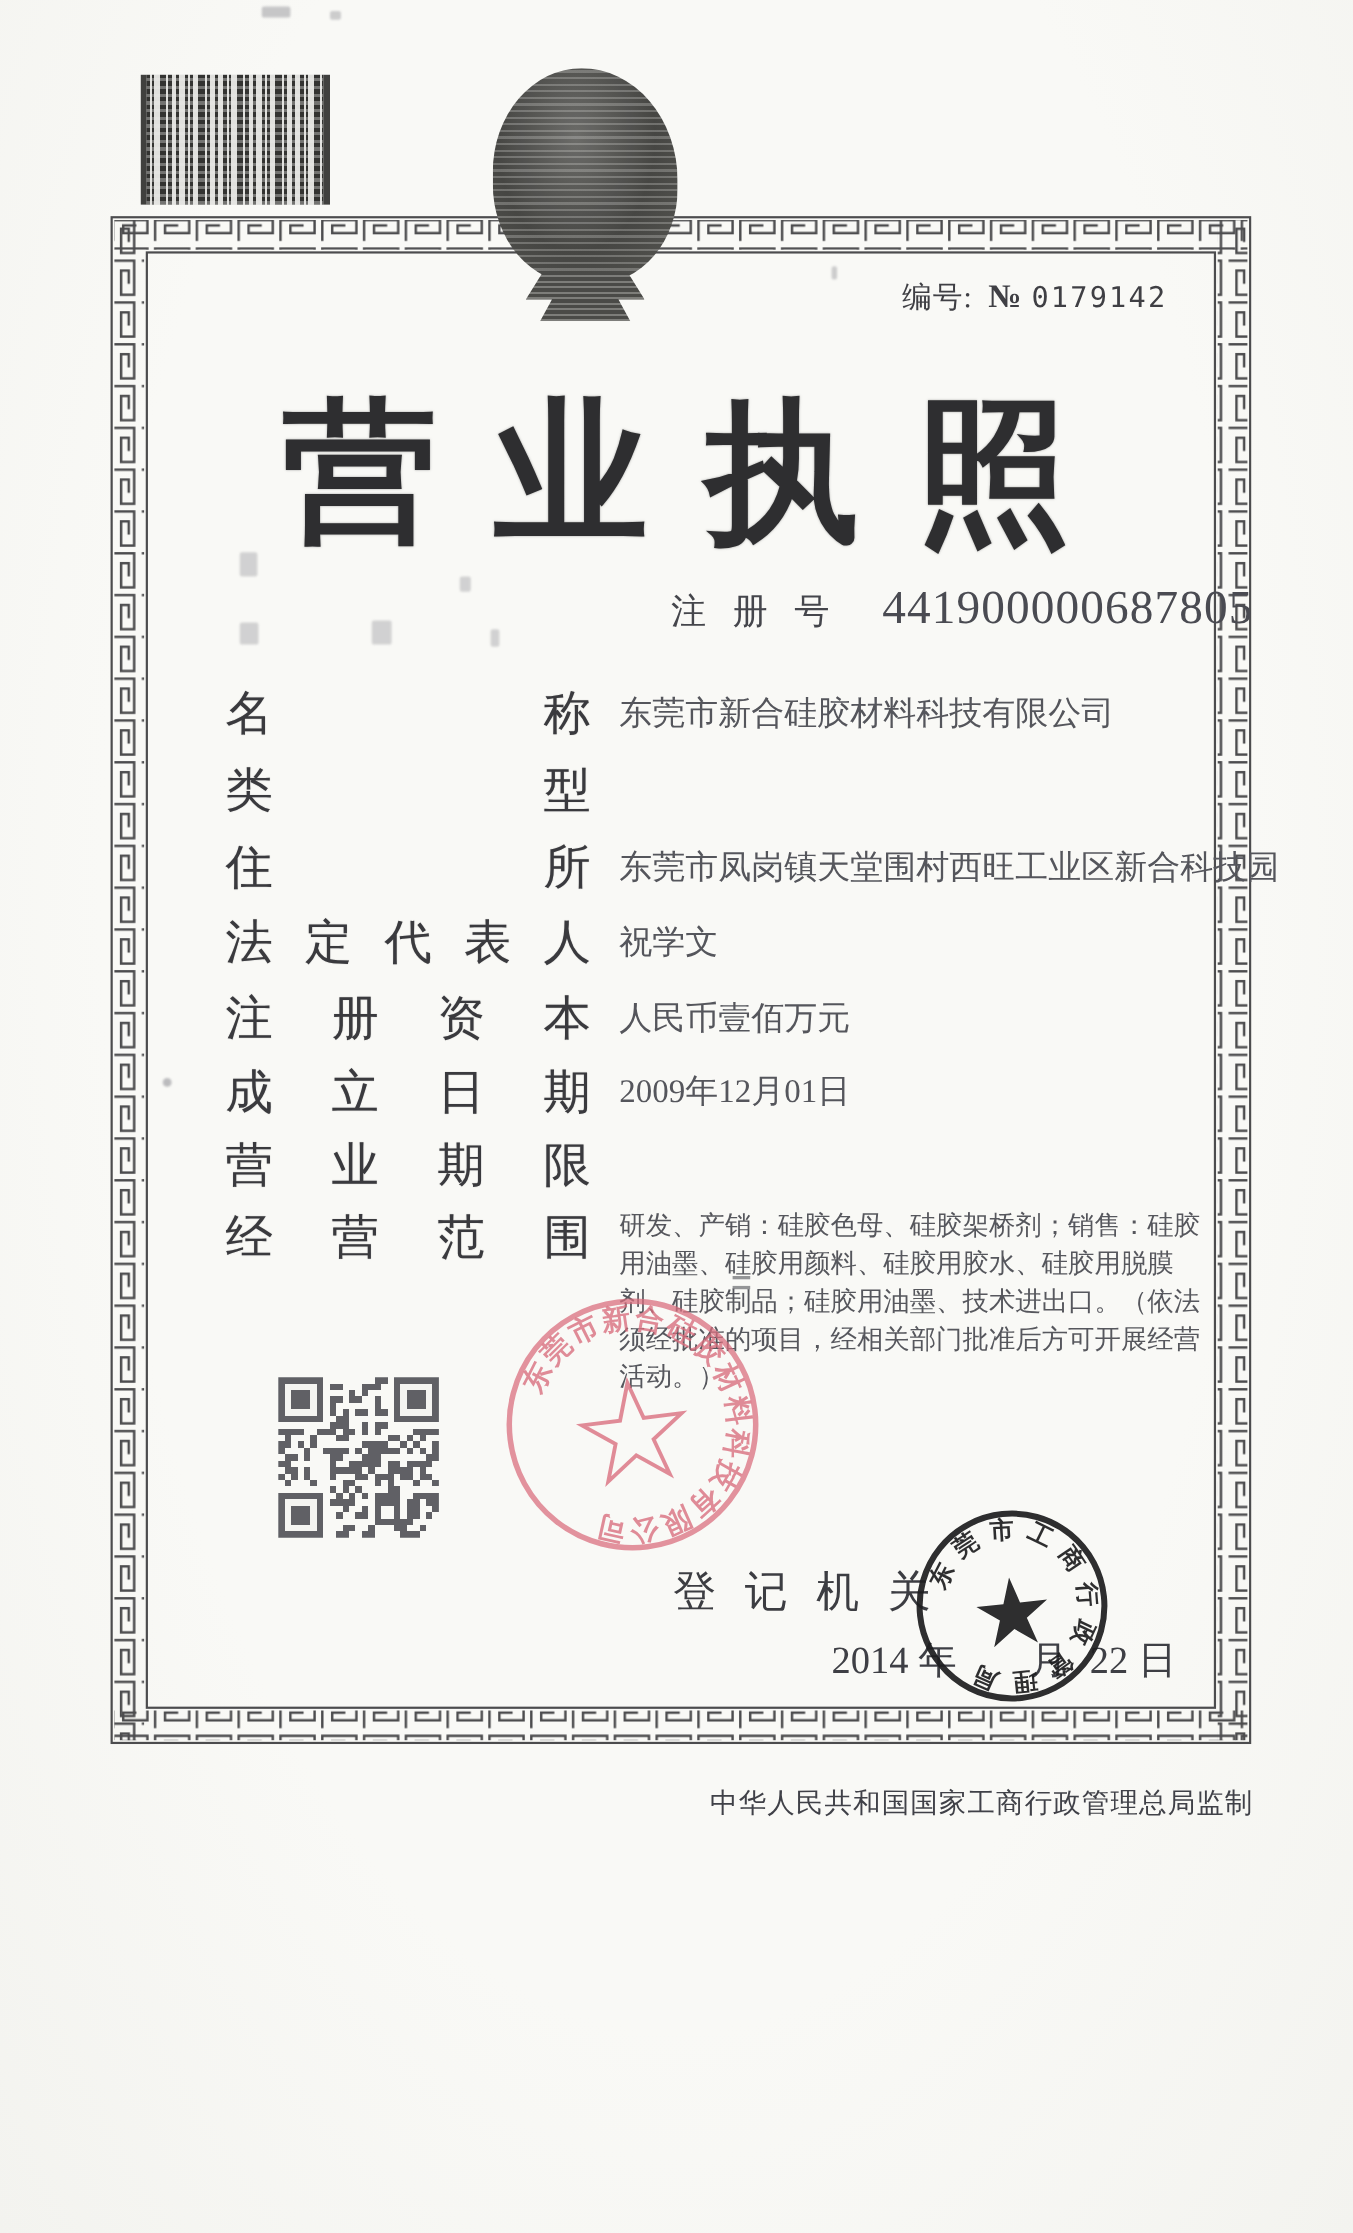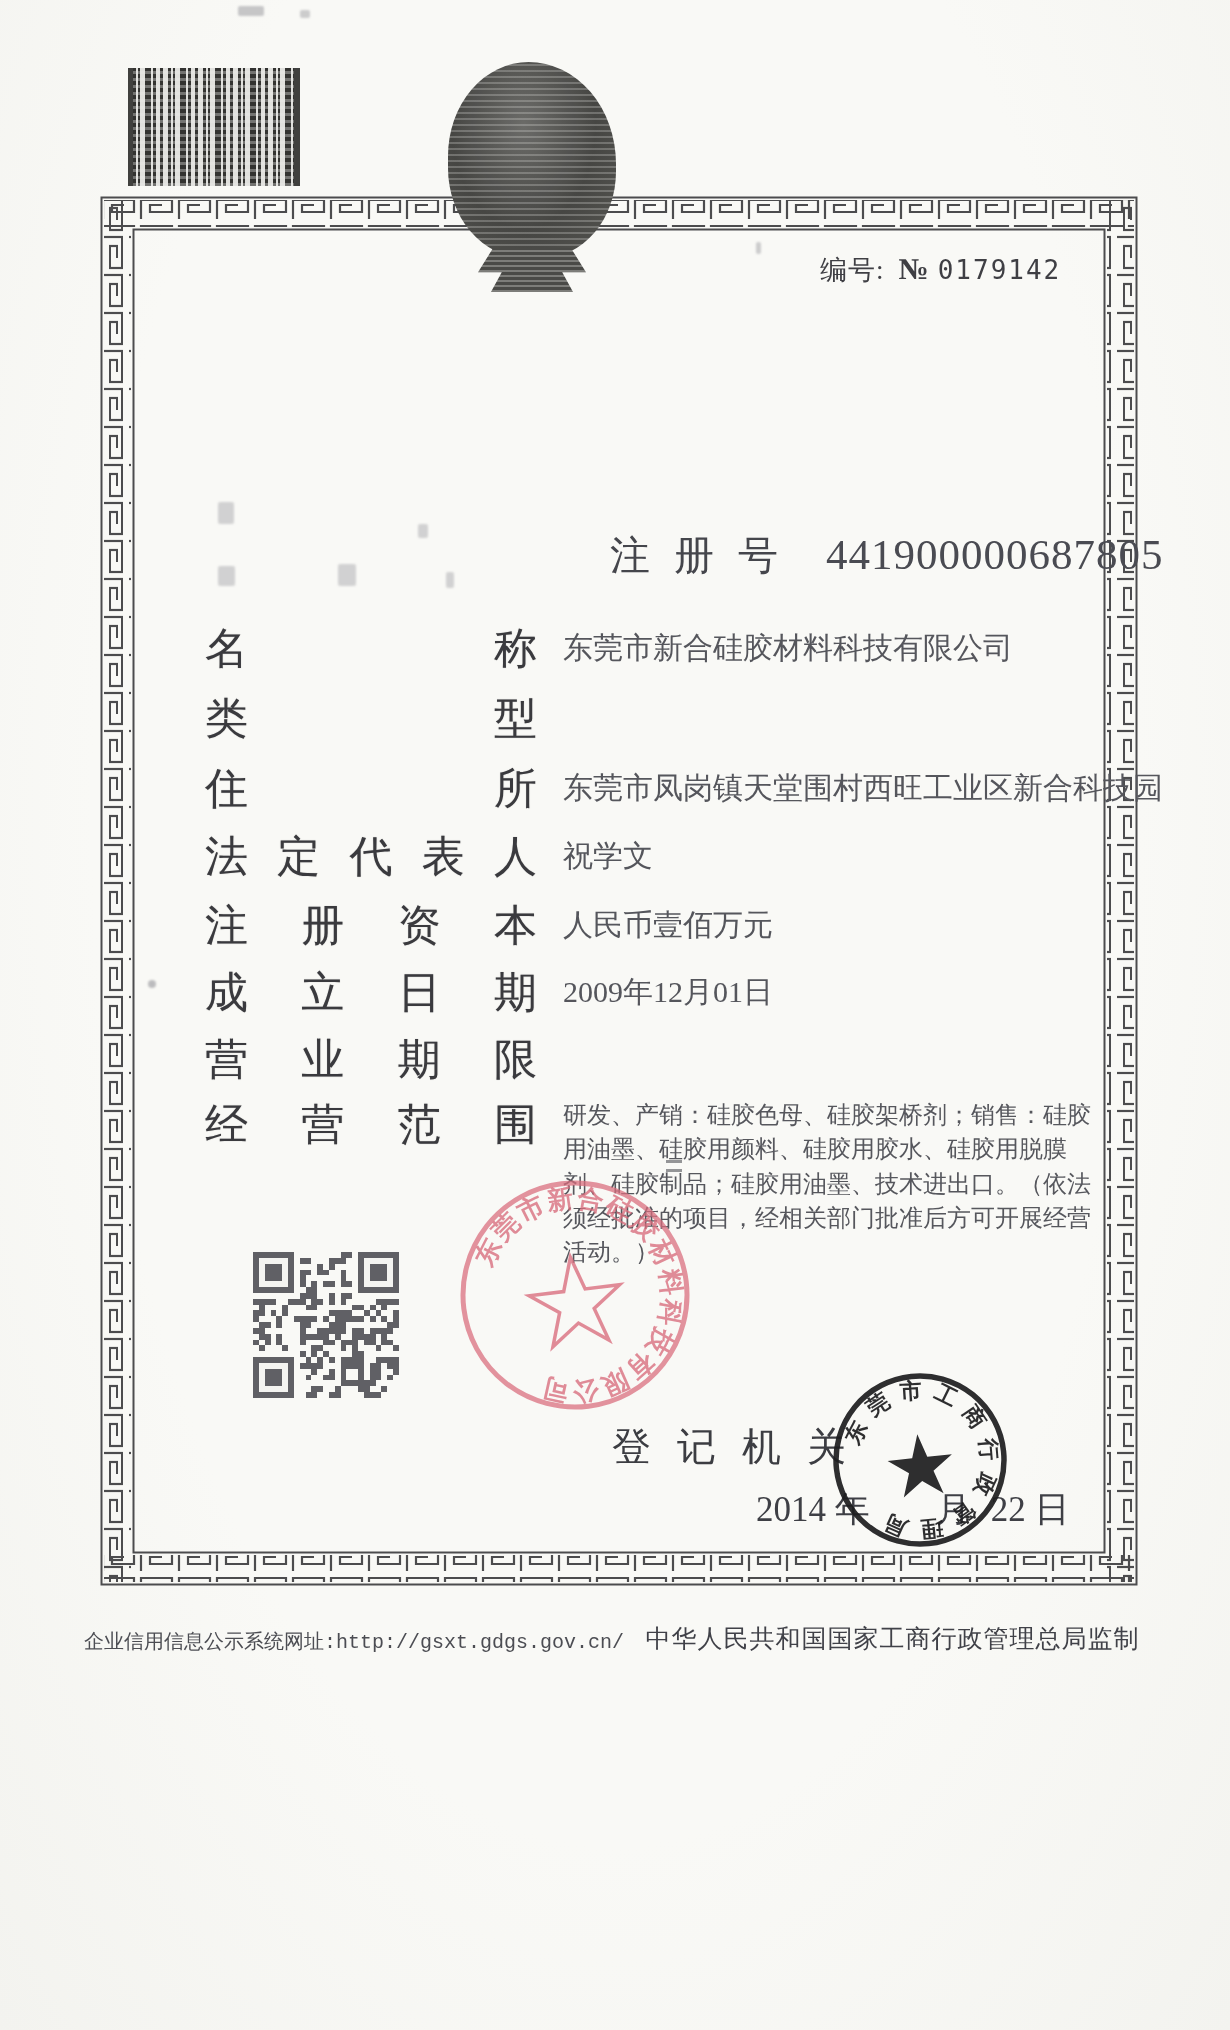--- a/index.html
+++ b/index.html
@@ -64,21 +64,21 @@
   .title {
     position:absolute; left:0; top:336px; width:1230px; text-align:center;
     font-size:140px; font-weight:bold; color:#2b2b2d;
     letter-spacing:52px; text-indent:52px;
     text-shadow:0 0 2px rgba(70,70,70,.55);
     filter: contrast(.96);
     z-index:5;
   }
   
   .reg-line { position:absolute; left:610px; top:528px; white-space:nowrap; z-index:5; }
-  .reg-label { display:inline-block; font-size:40px; color:#45464c; letter-spacing:24px; }
+  .reg-label { display:inline-block; font-size:32px; color:#45464c; letter-spacing:24px; }
   .reg-number { display:inline-block; font-size:43px; color:#4a4b52; margin-left:20px; letter-spacing:1px; }
   
   .row { position:absolute; left:205px; width:950px; z-index:5; }
   .row-label {
     display:flex; justify-content:space-between;
     width:332px; font-size:43px; color:#3a3a3e; font-weight:500;
     text-shadow:0 0 1px rgba(60,60,60,.4);
   }
   .row-value {
     position:absolute; left:358px; top:8px; width:560px;
@@ -154,20 +154,21 @@
     <rect x="4" y="4" width="1030" height="27" fill="url(#mh)"></rect>
     <rect x="4" y="1359" width="1030" height="27" fill="url(#mh)"></rect>
     <rect x="4" y="4" width="27" height="1382" fill="url(#mv)"></rect>
     <rect x="1007" y="4" width="27" height="1382" fill="url(#mv)"></rect>
   </svg>
 
   <div class="serial">
     <span>编号:</span><span class="no-symbol">№</span><span class="digits">0179142</span>
   </div>
 
+  <div class="title">营业执照</div>
 
   <div class="reg-line">
     <span class="reg-label">注册号</span>
     <span class="reg-number">441900000687805</span>
   </div>
 
   <div class="row" style="top:620px">
     <div class="row-label">
         <span>名</span>
         <span>称</span>
@@ -466,16 +467,15 @@
     <defs>
       <path id="blkArc" d="M -62 0 A 62 62 0 1 1 62 0 A 62 62 0 1 1 -62 0" fill="none"></path>
     </defs>
     <circle cx="0" cy="0" r="84" fill="none" stroke="#1d1d1f" stroke-width="5.5"></circle>
     <text fill="#1d1d1f" font-size="22" letter-spacing="10" font-weight="bold">
       <textPath href="#blkArc" startOffset="20">东莞市工商行政管理局</textPath>
     </text>
     <path d="M0,-34 L7.6,-10.5 L32.3,-10.5 L12.3,4 L20,27.5 L0,13 L-20,27.5 L-12.3,4 L-32.3,-10.5 L-7.6,-10.5 Z" transform="translate(0,8)" fill="#1d1d1f"></path>
   </svg>
 
-  <div class="footer-left">企业信用信息公示系统网址:http://gsxt.gdgs.gov.cn/</div>
   <div class="footer-right">中华人民共和国国家工商行政管理总局监制</div>
 
 </div>
 
 </body></html>

